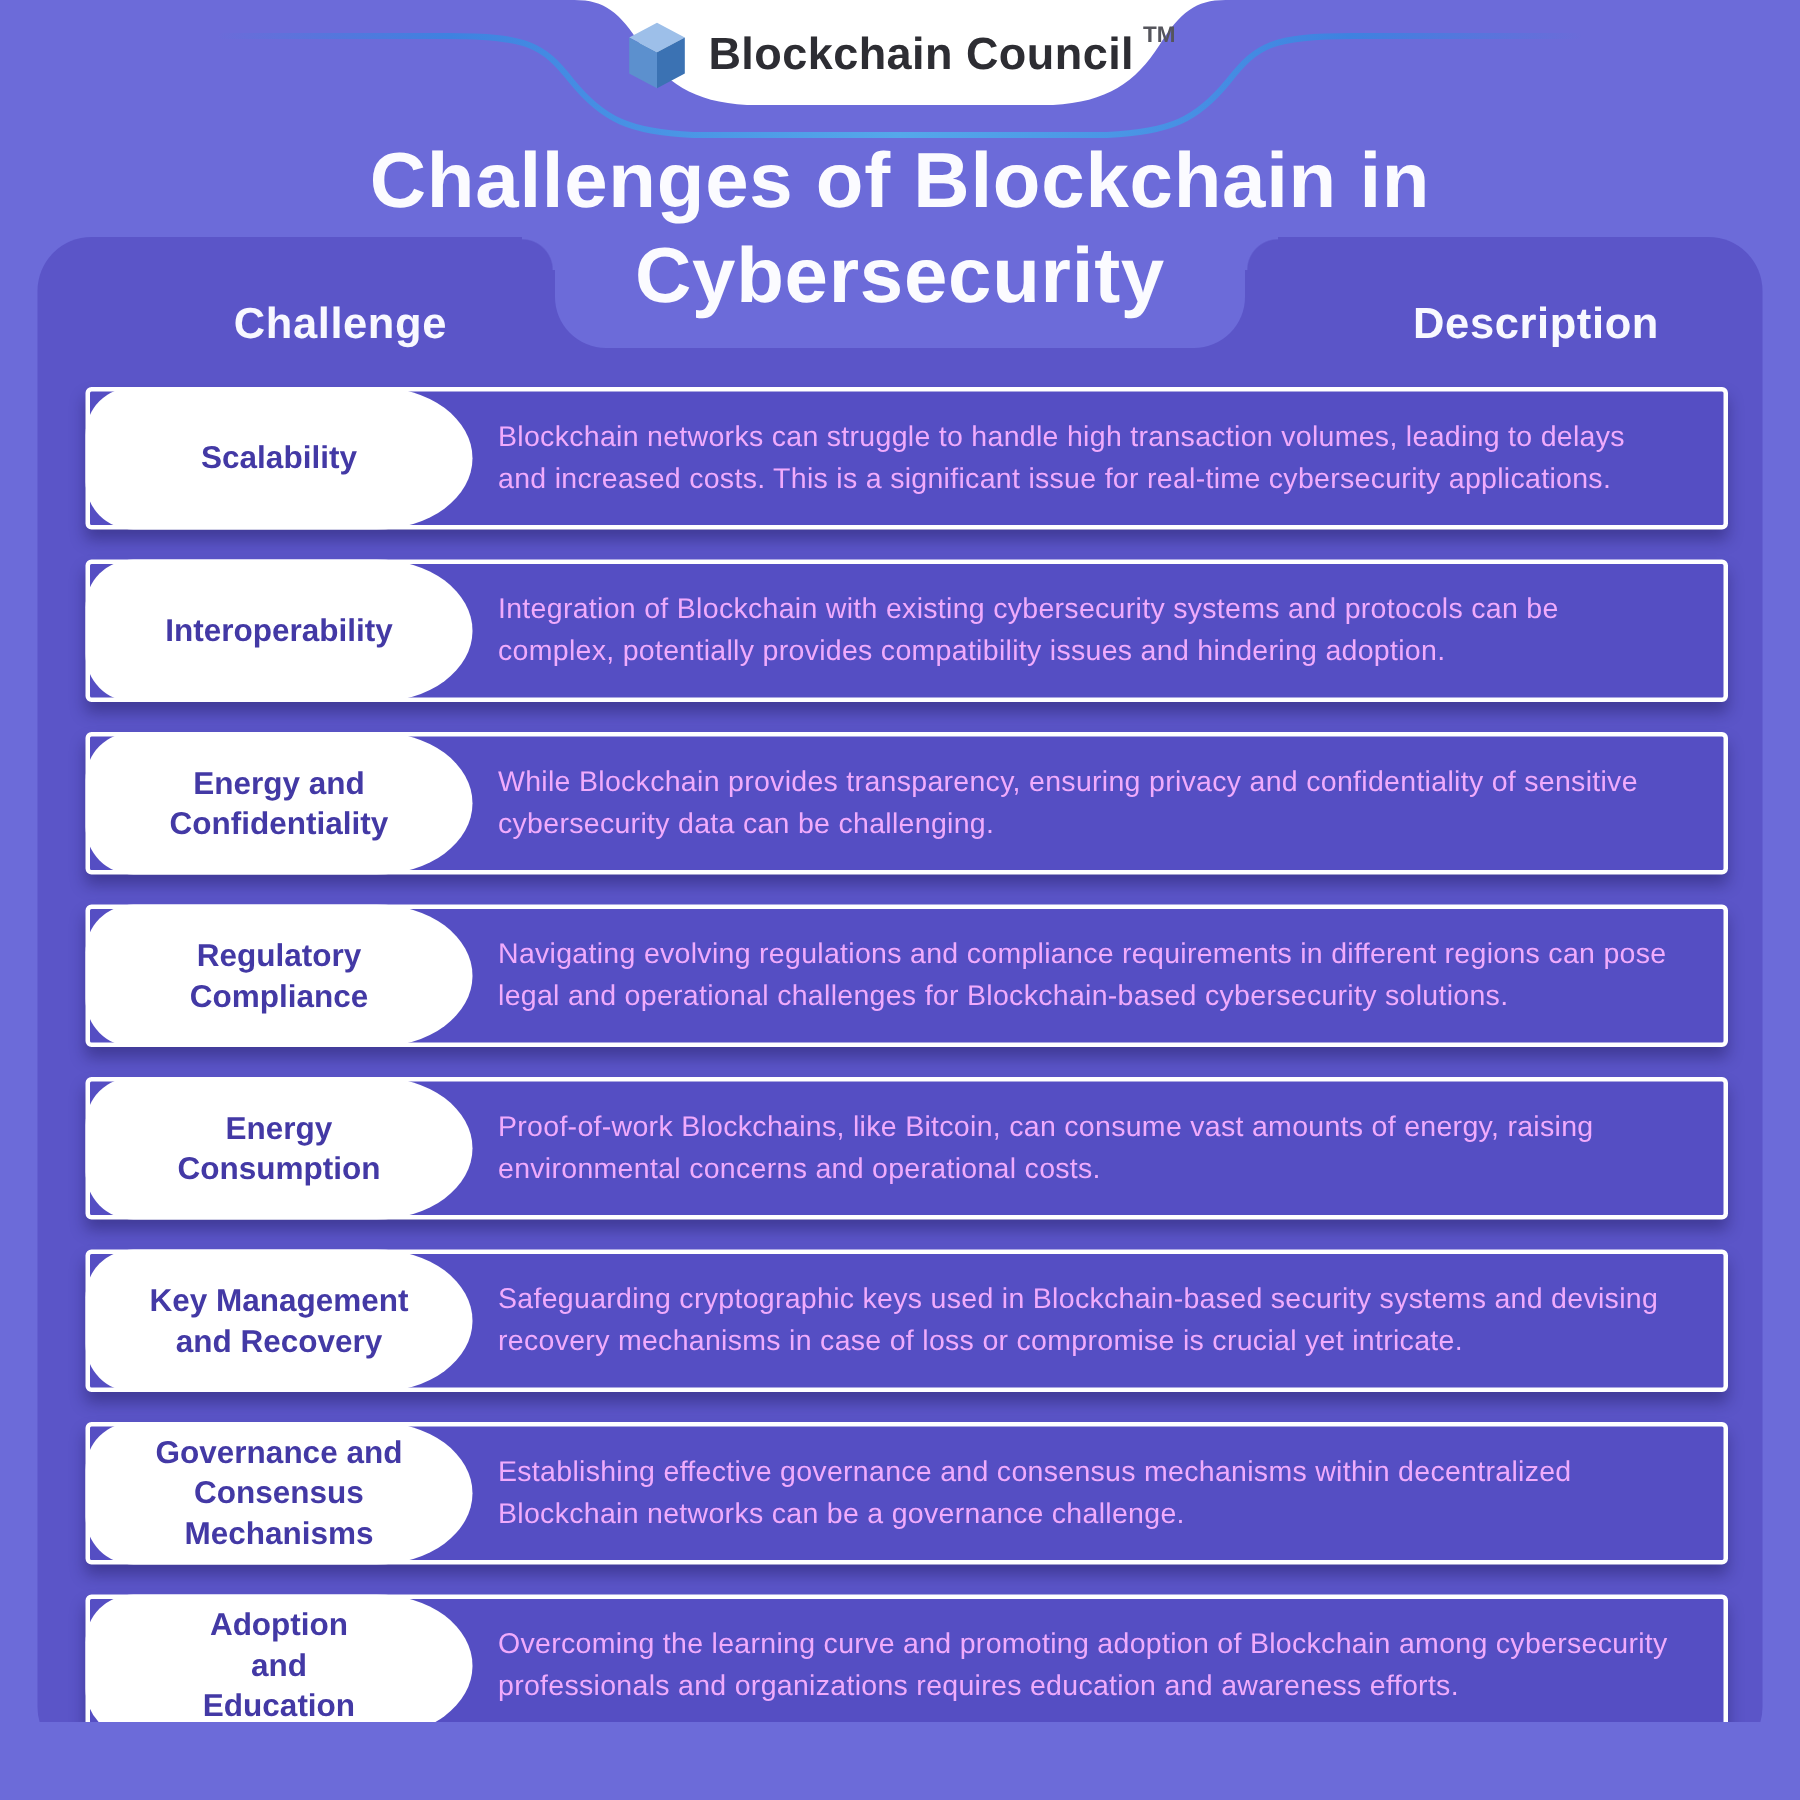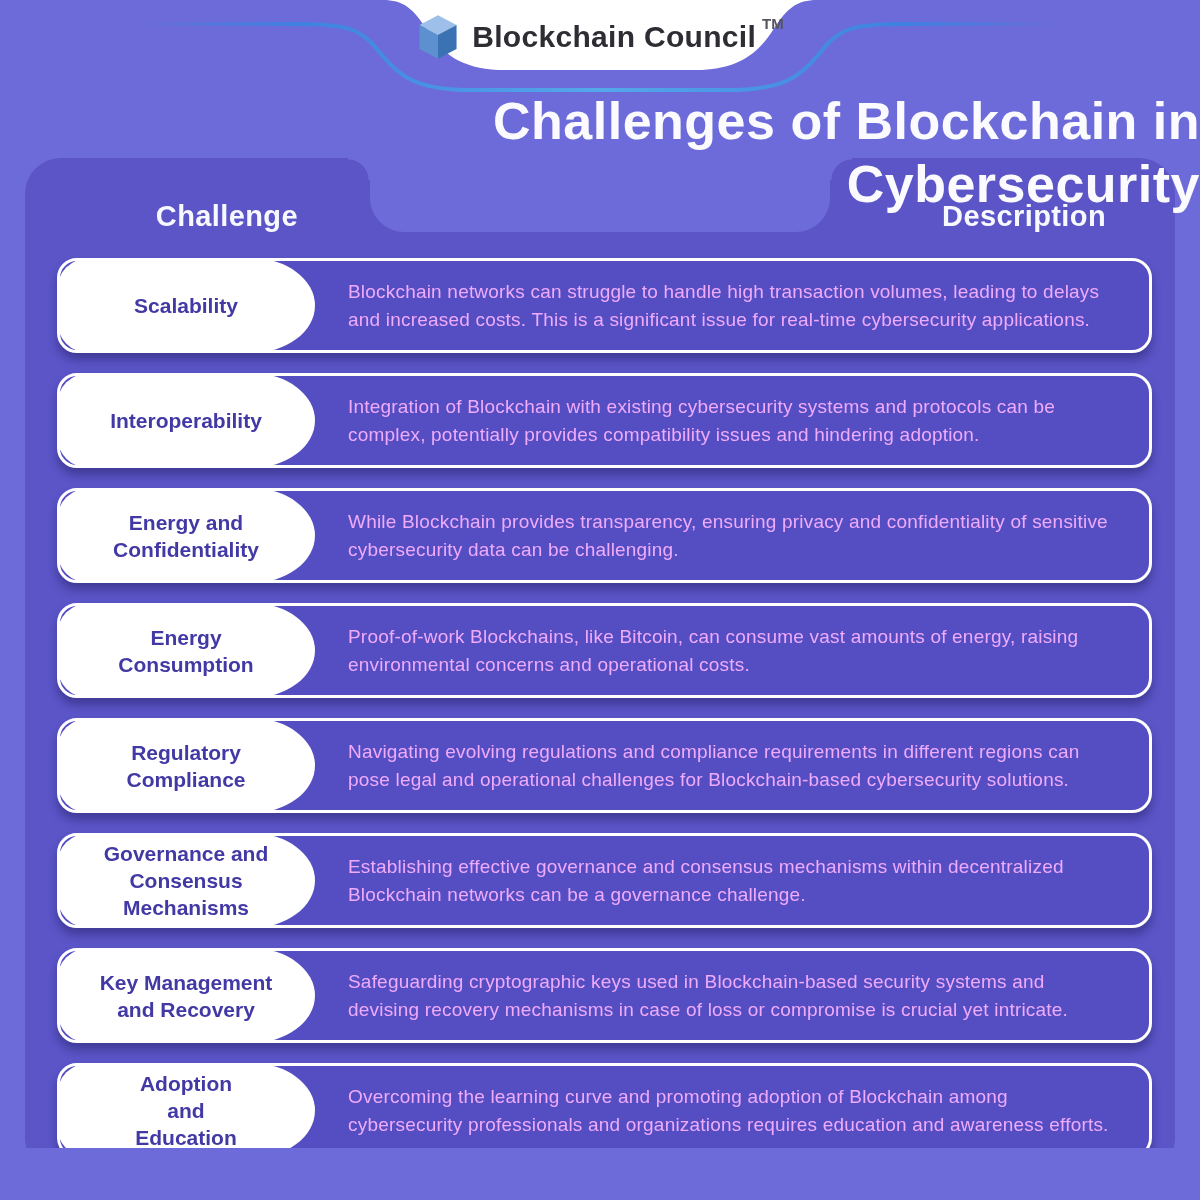--- a/index.html
+++ b/index.html
@@ -11,39 +11,39 @@
   }
   *{margin:0;padding:0;box-sizing:border-box;}
   body{width:1200px;height:1200px;background:var(--bg);font-family:"Liberation Sans",sans-serif;}
   .stage{position:relative;width:1200px;height:1148px;overflow:hidden;background:var(--bg);}
 
   .top-deco{position:absolute;top:0;left:0;z-index:1;}
   .logo{position:absolute;top:13px;left:0;right:0;display:flex;justify-content:center;align-items:center;gap:12px;z-index:2;}
   .brand-name{font-size:30px;font-weight:700;color:#2D2D33;letter-spacing:.3px;}
   .tm{font-size:15px;color:#55555c;align-self:flex-start;margin-top:2px;margin-left:-6px;font-weight:700;text-align:right;}
 
-  .title{position:absolute;top:90px;left:0;width:100%;text-align:right;color:#FBFBFF;
+  .title{position:absolute;top:90px;left:0;width:100%;text-align:center;color:#FBFBFF;
          font-size:52px;font-weight:700;line-height:63px;z-index:6;letter-spacing:.5px;}
 
   .panel{position:absolute;left:25px;top:158px;width:1150px;height:1016px;background:var(--panel);border-radius:36px;z-index:2;}
   .title-tab{position:absolute;left:370px;top:158px;width:460px;height:74px;background:var(--bg);
              border-radius:0 0 34px 34px;z-index:3;}
   .fillet{position:absolute;top:158px;width:22px;height:22px;z-index:3;}
   .fillet.left{left:348px;background:radial-gradient(circle at 0 100%, var(--panel) 0 20px, var(--bg) 21px);}
   .fillet.right{left:830px;background:radial-gradient(circle at 100% 100%, var(--panel) 0 20px, var(--bg) 21px);}
 
   .col-header{position:absolute;top:200px;width:240px;text-align:right;color:#F8F8FF;
               font-size:29px;font-weight:700;z-index:5;letter-spacing:.4px;}
   .col-header.challenge{left:58px;}
   .col-header.description{left:866px;}
 
   .rows{position:absolute;left:57px;top:258px;width:1095px;display:flex;flex-direction:column;gap:20px;z-index:4;}
-  .row{position:relative;min-height:95px;border:3px solid var(--white);border-radius:20px;
+  .row{position:relative;min-height:95px;border:3px solid var(--white);border-radius:4px;
        background:var(--rowfill);box-shadow:0 7px 10px rgba(26,20,80,.40);
-       display:flex;align-items:center;padding-left:16px;}
+       display:flex;align-items:center;}
   .pill{position:absolute;left:-3px;top:-3px;bottom:-3px;width:258px;background:var(--white);
         border-radius:32px 64px 64px 32px / 32px 50% 50% 32px;
         display:flex;flex-direction:column;justify-content:center;align-items:center;padding:0 14px;}
   .challenge-line{font-size:21px;font-weight:700;color:var(--challenge);line-height:27px;text-align:center;}
   .desc{margin-left:272px;padding:12px 28px 12px 0;color:#f0abfc;font-size:19px;line-height:27.5px;letter-spacing:.2px;}
 </style>
 </head>
 <body>
 
 <div class="stage">
@@ -103,49 +103,49 @@
     <div class="row">
       <div class="pill">
           <div class="challenge-line">Energy and</div>
           <div class="challenge-line">Confidentiality</div>
         </div>
       <div class="desc">While Blockchain provides transparency, ensuring privacy and confidentiality of sensitive cybersecurity data can be challenging.</div>
     </div>
 
     <div class="row">
       <div class="pill">
+          <div class="challenge-line">Regulatory</div>
+          <div class="challenge-line">Compliance</div>
+        </div>
+      <div class="desc">Navigating evolving regulations and compliance requirements in different regions can pose legal and operational challenges for Blockchain-based cybersecurity solutions.</div>
+    </div>
+
+    <div class="row">
+      <div class="pill">
           <div class="challenge-line">Energy</div>
           <div class="challenge-line">Consumption</div>
         </div>
       <div class="desc">Proof-of-work Blockchains, like Bitcoin, can consume vast amounts of energy, raising environmental concerns and operational costs.</div>
     </div>
 
     <div class="row">
       <div class="pill">
-          <div class="challenge-line">Regulatory</div>
-          <div class="challenge-line">Compliance</div>
+          <div class="challenge-line">Key Management</div>
+          <div class="challenge-line">and Recovery</div>
         </div>
-      <div class="desc">Navigating evolving regulations and compliance requirements in different regions can pose legal and operational challenges for Blockchain-based cybersecurity solutions.</div>
+      <div class="desc">Safeguarding cryptographic keys used in Blockchain-based security systems and devising recovery mechanisms in case of loss or compromise is crucial yet intricate.</div>
     </div>
 
     <div class="row">
       <div class="pill">
           <div class="challenge-line">Governance and</div>
           <div class="challenge-line">Consensus</div>
           <div class="challenge-line">Mechanisms</div>
         </div>
       <div class="desc">Establishing effective governance and consensus mechanisms within decentralized Blockchain networks can be a governance challenge.</div>
-    </div>
-
-    <div class="row">
-      <div class="pill">
-          <div class="challenge-line">Key Management</div>
-          <div class="challenge-line">and Recovery</div>
-        </div>
-      <div class="desc">Safeguarding cryptographic keys used in Blockchain-based security systems and devising recovery mechanisms in case of loss or compromise is crucial yet intricate.</div>
     </div>
 
     <div class="row">
       <div class="pill">
           <div class="challenge-line">Adoption</div>
           <div class="challenge-line">and</div>
           <div class="challenge-line">Education</div>
         </div>
       <div class="desc">Overcoming the learning curve and promoting adoption of Blockchain among cybersecurity professionals and organizations requires education and awareness efforts.</div>
     </div>

